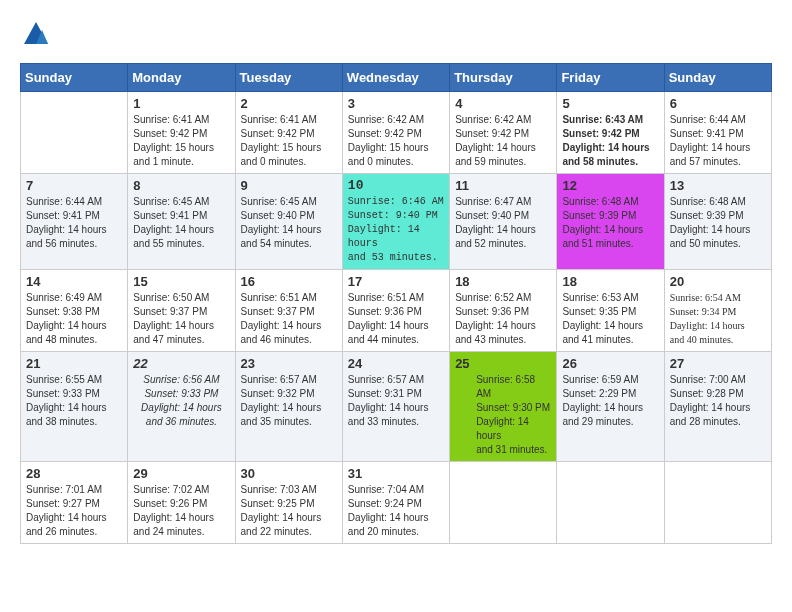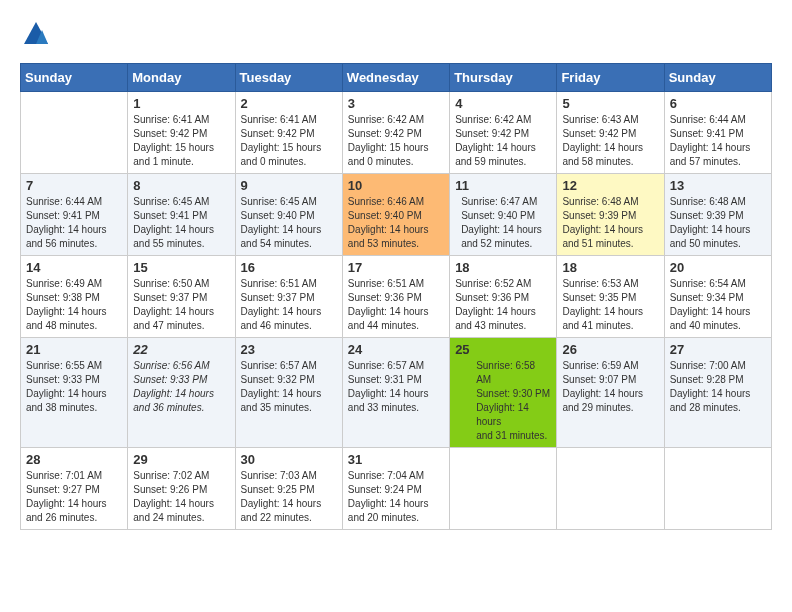--- a/index.html
+++ b/index.html
@@ -147,21 +147,21 @@
         </td>
         <td>
           <span class="day-number">4</span>
           <div class="day-info" style="white-space: pre-line;">Sunrise: 6:42 AM
 Sunset: 9:42 PM
 Daylight: 14 hours
 and 59 minutes.</div>
         </td>
         <td>
           <span class="day-number">5</span>
-          <div class="day-info" style="white-space: pre-line;">Sunrise: 6:43 AM
+          <div class="day-info" style="white-space: pre-line; font-weight: bold;">Sunrise: 6:43 AM
 Sunset: 9:42 PM
 Daylight: 14 hours
 and 58 minutes.</div>
         </td>
         <td>
           <span class="day-number">6</span>
           <div class="day-info" style="white-space: pre-line;">Sunrise: 6:44 AM
 Sunset: 9:41 PM
 Daylight: 14 hours
 and 57 minutes.</div>
@@ -182,35 +182,35 @@
 Daylight: 14 hours
 and 55 minutes.</div>
         </td>
         <td style="background: rgb(240, 244, 249);">
           <span class="day-number">9</span>
           <div class="day-info" style="white-space: pre-line;">Sunrise: 6:45 AM
 Sunset: 9:40 PM
 Daylight: 14 hours
 and 54 minutes.</div>
         </td>
-        <td style="background: #fdba74;">
+        <td style="background: #5eead4; font-family: Liberation Mono, monospace;">
           <span class="day-number">10</span>
           <div class="day-info" style="white-space: pre-line;">Sunrise: 6:46 AM
 Sunset: 9:40 PM
 Daylight: 14 hours
 and 53 minutes.</div>
         </td>
         <td style="background: rgb(240, 244, 249);">
           <span class="day-number">11</span>
-          <div class="day-info" style="white-space: pre-line; margin-left: 6px;">Sunrise: 6:47 AM
+          <div class="day-info" style="white-space: pre-line;">Sunrise: 6:47 AM
 Sunset: 9:40 PM
 Daylight: 14 hours
 and 52 minutes.</div>
         </td>
-        <td style="background: #fef9c3;">
+        <td style="background: #d946ef;">
           <span class="day-number">12</span>
           <div class="day-info" style="white-space: pre-line;">Sunrise: 6:48 AM
 Sunset: 9:39 PM
 Daylight: 14 hours
 and 51 minutes.</div>
         </td>
         <td style="background: rgb(240, 244, 249);">
           <span class="day-number">13</span>
           <div class="day-info" style="white-space: pre-line;">Sunrise: 6:48 AM
 Sunset: 9:39 PM
@@ -256,37 +256,37 @@
         </td>
         <td>
           <span class="day-number">18</span>
           <div class="day-info" style="white-space: pre-line;">Sunrise: 6:53 AM
 Sunset: 9:35 PM
 Daylight: 14 hours
 and 41 minutes.</div>
         </td>
         <td>
           <span class="day-number">20</span>
-          <div class="day-info" style="white-space: pre-line;">Sunrise: 6:54 AM
+          <div class="day-info" style="white-space: pre-line; font-family: Liberation Serif, serif;">Sunrise: 6:54 AM
 Sunset: 9:34 PM
 Daylight: 14 hours
 and 40 minutes.</div>
         </td>
       </tr>
       <tr>
         <td style="background: rgb(240, 244, 249);">
           <span class="day-number">21</span>
           <div class="day-info" style="white-space: pre-line;">Sunrise: 6:55 AM
 Sunset: 9:33 PM
 Daylight: 14 hours
 and 38 minutes.</div>
         </td>
         <td style="background: rgb(240, 244, 249); font-style: italic;">
           <span class="day-number">22</span>
-          <div class="day-info" style="white-space: pre-line;">Sunrise: 6:56 AM
+          <div class="day-info" style="white-space: pre-line; text-align: center;">Sunrise: 6:56 AM
 Sunset: 9:33 PM
 Daylight: 14 hours
 and 36 minutes.</div>
         </td>
         <td style="background: rgb(240, 244, 249);">
           <span class="day-number">23</span>
           <div class="day-info" style="white-space: pre-line;">Sunrise: 6:57 AM
 Sunset: 9:32 PM
 Daylight: 14 hours
 and 35 minutes.</div>
@@ -301,21 +301,21 @@
         <td style="background: #84cc16;">
           <span class="day-number">25</span>
           <div class="day-info" style="white-space: pre-line; margin-left: 21px;">Sunrise: 6:58 AM
 Sunset: 9:30 PM
 Daylight: 14 hours
 and 31 minutes.</div>
         </td>
         <td style="background: rgb(240, 244, 249);">
           <span class="day-number">26</span>
           <div class="day-info" style="white-space: pre-line;">Sunrise: 6:59 AM
-Sunset: 9:07 PM
+Sunset: 2:29 PM
 Daylight: 14 hours
 and 29 minutes.</div>
         </td>
         <td style="background: rgb(240, 244, 249);">
           <span class="day-number">27</span>
           <div class="day-info" style="white-space: pre-line;">Sunrise: 7:00 AM
 Sunset: 9:28 PM
 Daylight: 14 hours
 and 28 minutes.</div>
         </td>

